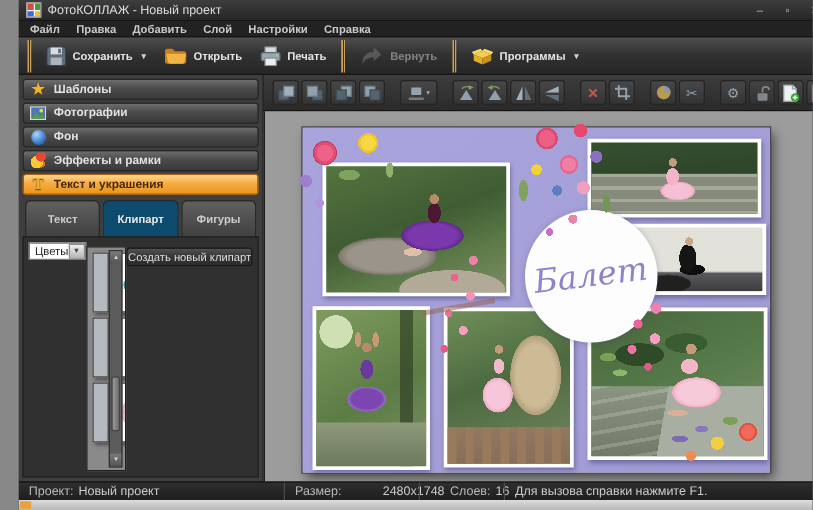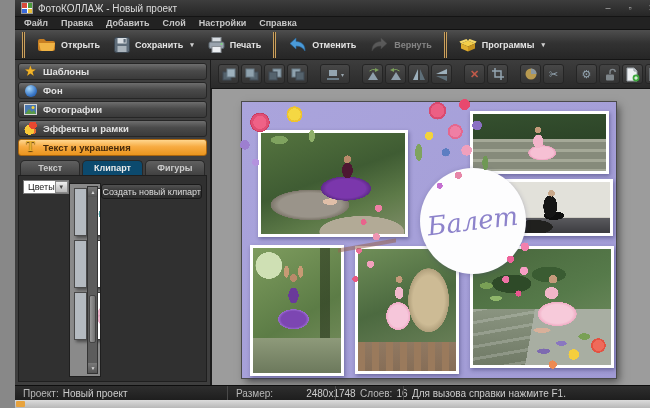--- a/index.html
+++ b/index.html
@@ -34,21 +34,21 @@
   .sidebar { width:196px; background:#3e3e3e; border-right:1px solid #1c1c1c; padding:3px; display:flex; flex-direction:column; }
   .acc { height:17px; margin-bottom:2px; background:linear-gradient(#6e6e6e,#4a4a4a 45%,#3a3a3a); border:1px solid #262626; border-radius:3px; display:flex; align-items:center; gap:6px; padding:0 5px; color:#e2e2e2; font-size:9.5px; font-weight:bold; }
   .acc.active { background:linear-gradient(#ffd68e,#f7ab42 45%,#ea951e); color:#45290a; border-color:#a86510; }
   .acc-ic { width:13px; height:13px; display:flex; align-items:center; justify-content:center; flex:none; }
   .star-glyph { color:#f2b42a; font-size:12px; line-height:13px; text-shadow:0 0 1px #7a5208; }
   .globe-ic { width:12px; height:12px; border-radius:50%; background:radial-gradient(circle at 35% 30%, #a8d8f8, #3a78c8 60%, #1a4a90); }
   .palette-ic { width:13px; height:13px; background:radial-gradient(circle 4px at 68% 25%, #e84830 0 99%, transparent 100%), radial-gradient(circle 5px at 42% 60%, #f8c838 0 99%, transparent 100%), radial-gradient(circle 3px at 70% 70%, #e86a30 0 99%, transparent 100%); }
   .t-glyph { font-family:"DejaVu Serif", serif; font-weight:bold; font-size:12px; color:#e8b030; text-shadow:0 1px 1px #5a3c08; line-height:13px; }
 
   .tabs { display:flex; margin-top:2px; gap:2px; padding:0 2px; }
-  .tab { flex:1; height:15px; background:linear-gradient(#606060,#414141); border:1px solid #282828; border-bottom:none; border-radius:5px 5px 0 0; color:#cccccc; font-size:9px; font-weight:bold; display:flex; align-items:center; justify-content:center; }
+  .tab { flex:1; height:29px; background:linear-gradient(#606060,#414141); border:1px solid #282828; border-bottom:none; border-radius:5px 5px 0 0; color:#cccccc; font-size:9px; font-weight:bold; display:flex; align-items:center; justify-content:center; }
   .tab.active { background:#0c4a6e; color:#eaeaea; }
 
   .panel { flex:1; background:#303030; border:1px solid #1f1f1f; padding:4px; display:flex; flex-direction:row; }
   .cat-select { height:14px; background:#fff; border:1px solid #7a7a7a; display:flex; align-items:center; justify-content:space-between; padding-left:4px; }
   .cat-select .val { font-size:9px; color:#222; }
   .cat-select .dd { width:13px; height:12px; background:linear-gradient(#f0f0f0,#b8b8b8); border:1px solid #8a8a8a; font-size:6px; color:#444; display:flex; align-items:center; justify-content:center; }
 
   .clip-grid { flex:1; margin-top:3px; background:#8a8a8a; border:1px solid #1f1f1f; position:relative; padding:4px; display:grid; grid-template-columns:13px 59px 13px 59px; grid-auto-rows:48px; gap:4px; overflow:hidden; }
   .cell-sliver { background:#b4bac0; border:1px solid #4a4a4a; box-shadow:2px 2px 3px rgba(0,0,0,.45); }
   .thumb { background:#fff; border:1px solid #3a3a3a; box-shadow:2px 2px 3px rgba(0,0,0,.5); display:flex; align-items:center; justify-content:center; }
@@ -222,59 +222,51 @@
     <span class="menu-item">Добавить</span>
     <span class="menu-item">Слой</span>
     <span class="menu-item">Настройки</span>
     <span class="menu-item">Справка</span>
   </div>
 
   <div class="toolbar">
     <div class="tb-sep"></div>
     <div class="tb-btn">
       <span>
-          <svg width="19" height="15" viewBox="0 0 19 15">
-            <path d="M1 4q0-2 2-2h4l2 2h7q2 0 2 2v6q0 2-2 2H3q-2 0-2-2z" fill="#c87f22"></path>
-            <path d="M2 6h16l-1.4 6.6q-.3 1.4-1.8 1.4H5.2q-1.5 0-1.8-1.4z" fill="#f0b445"></path>
-          </svg>
-        </span>
-      <span>Открыть</span>
-    </div>
-    <div class="tb-btn">
-      <span>
           <svg width="16" height="16" viewBox="0 0 16 16">
             <rect x="0.5" y="0.5" width="15" height="15" rx="2" fill="#5f6d7a" stroke="#3a444e"></rect>
             <rect x="3.5" y="1" width="9" height="5.5" fill="#d8dde2"></rect>
             <rect x="9.5" y="2" width="2.2" height="3.6" fill="#5f6d7a"></rect>
             <rect x="3.5" y="9" width="9" height="6" fill="#aab4bc"></rect>
           </svg>
         </span>
       <span>Сохранить</span>
       <span class="tb-caret">▾</span>
+    </div>
+    <div class="tb-btn">
+      <span>
+          <svg width="19" height="15" viewBox="0 0 19 15">
+            <path d="M1 4q0-2 2-2h4l2 2h7q2 0 2 2v6q0 2-2 2H3q-2 0-2-2z" fill="#c87f22"></path>
+            <path d="M2 6h16l-1.4 6.6q-.3 1.4-1.8 1.4H5.2q-1.5 0-1.8-1.4z" fill="#f0b445"></path>
+          </svg>
+        </span>
+      <span>Открыть</span>
     </div>
     <div class="tb-btn">
       <span>
           <svg width="17" height="16" viewBox="0 0 17 16">
             <rect x="4" y="0.5" width="9" height="4.5" fill="#d8dde2" stroke="#8a9096"></rect>
             <rect x="1" y="5" width="15" height="6.5" rx="1.5" fill="#9aa4ae" stroke="#5f6a72"></rect>
             <circle cx="13.5" cy="7" r="1" fill="#7adb7a"></circle>
             <rect x="4" y="9.5" width="9" height="6" fill="#eceff2" stroke="#8a9096"></rect>
           </svg>
         </span>
       <span>Печать</span>
     </div>
     <div class="tb-sep"></div>
-    <div class="tb-btn">
-      <span>
-          <svg width="19" height="15" viewBox="0 0 19 15">
-            <path d="M8 1 2 6.5 8 12V9c4.5 0 7.5 2 9 5 .3-6-3.5-9.5-9-9.5z" fill="#4a9ad8" stroke="#2a6aa0" stroke-width=".6"></path>
-          </svg>
-        </span>
-      <span>Отменить</span>
-    </div>
     <div class="tb-btn disabled">
       <span>
           <svg width="19" height="15" viewBox="0 0 19 15">
             <path d="M11 1l6 5.5L11 12V9c-4.5 0-7.5 2-9 5-.3-6 3.5-9.5 9-9.5z" fill="#8a8a8a" stroke="#5a5a5a" stroke-width=".6"></path>
           </svg>
         </span>
       <span>Вернуть</span>
     </div>
     <div class="tb-sep"></div>
     <div class="tb-btn">
@@ -293,33 +285,33 @@
 
   <div class="main">
 
     <div class="sidebar">
       <div class="acc">
         <span class="acc-ic star-glyph">★</span>
         <span>Шаблоны</span>
       </div>
       <div class="acc">
         <span class="acc-ic">
-            <span class="globe-ic"></span>
-          </span>
-        <span>Фон</span>
-      </div>
-      <div class="acc">
-        <span class="acc-ic">
             <svg width="13" height="11" viewBox="0 0 13 11">
               <rect x="0.5" y="0.5" width="12" height="10" fill="#4a78b0" stroke="#d8d8d8"></rect>
               <circle cx="9" cy="3.5" r="1.5" fill="#f4d03c"></circle>
               <path d="M1 10L5 5l3 3 2-2 2 4z" fill="#5a9a48"></path>
             </svg>
           </span>
         <span>Фотографии</span>
+      </div>
+      <div class="acc">
+        <span class="acc-ic">
+            <span class="globe-ic"></span>
+          </span>
+        <span>Фон</span>
       </div>
       <div class="acc">
         <span class="acc-ic">
             <span class="palette-ic"></span>
           </span>
         <span>Эффекты и рамки</span>
       </div>
       <div class="acc active">
         <span class="acc-ic t-glyph">T</span>
         <span>Текст и украшения</span>

